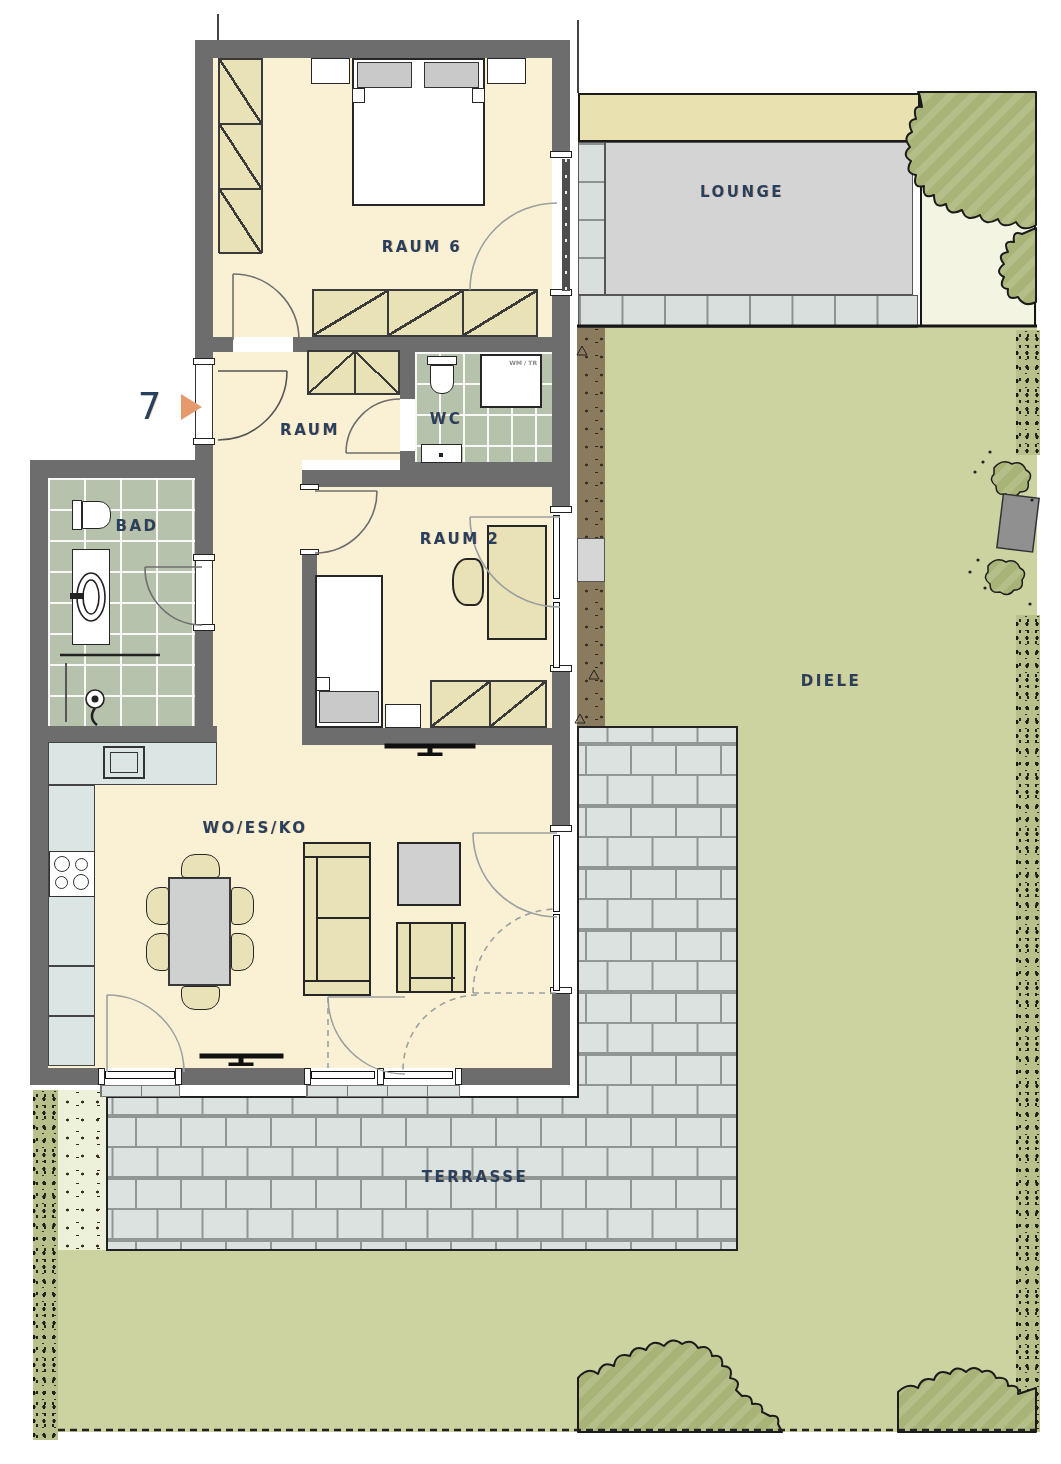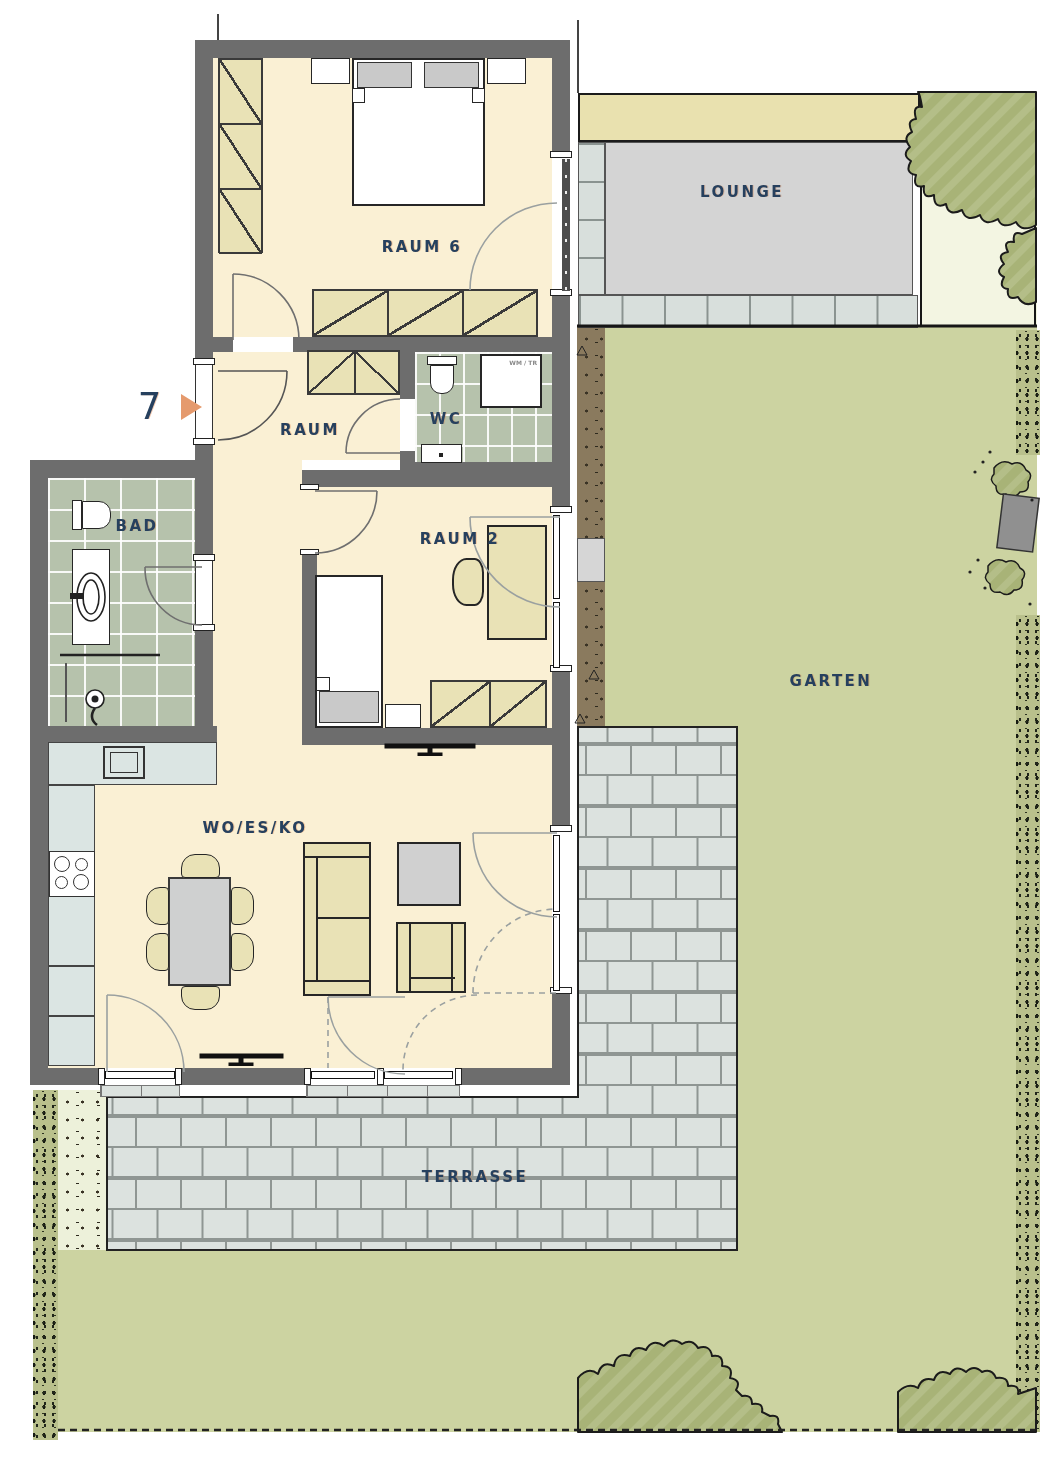--- a/index.html
+++ b/index.html
@@ -312,19 +312,19 @@
     </g>
   </svg>
 
   <div class="lbl" style="left:422px;top:247px;">RAUM 6</div>
   <div class="lbl" style="left:310px;top:430px;">RAUM</div>
   <div class="lbl" style="left:446px;top:419px;">WC</div>
   <div class="lbl" style="left:137px;top:526px;">BAD</div>
   <div class="lbl" style="left:421px;top:539px;margin-left:39px;">RAUM 2</div>
   <div class="lbl" style="left:255px;top:828px;">WO/ES/KO</div>
   <div class="lbl" style="left:742px;top:192px;">LOUNGE</div>
-  <div class="lbl" style="left:831px;top:681px;">GARTEN</div>
+  <div class="lbl" style="left:831px;top:681px;">DIELE</div>
   <div class="lbl" style="left:475px;top:1177px;">TERRASSE</div>
 
   <div class="unit-no" style="left:150px;top:406px;">7</div>
   <div class="abs arrow" style="left:181px;top:394px;"></div>
 
 </div>
 
 </body></html>

